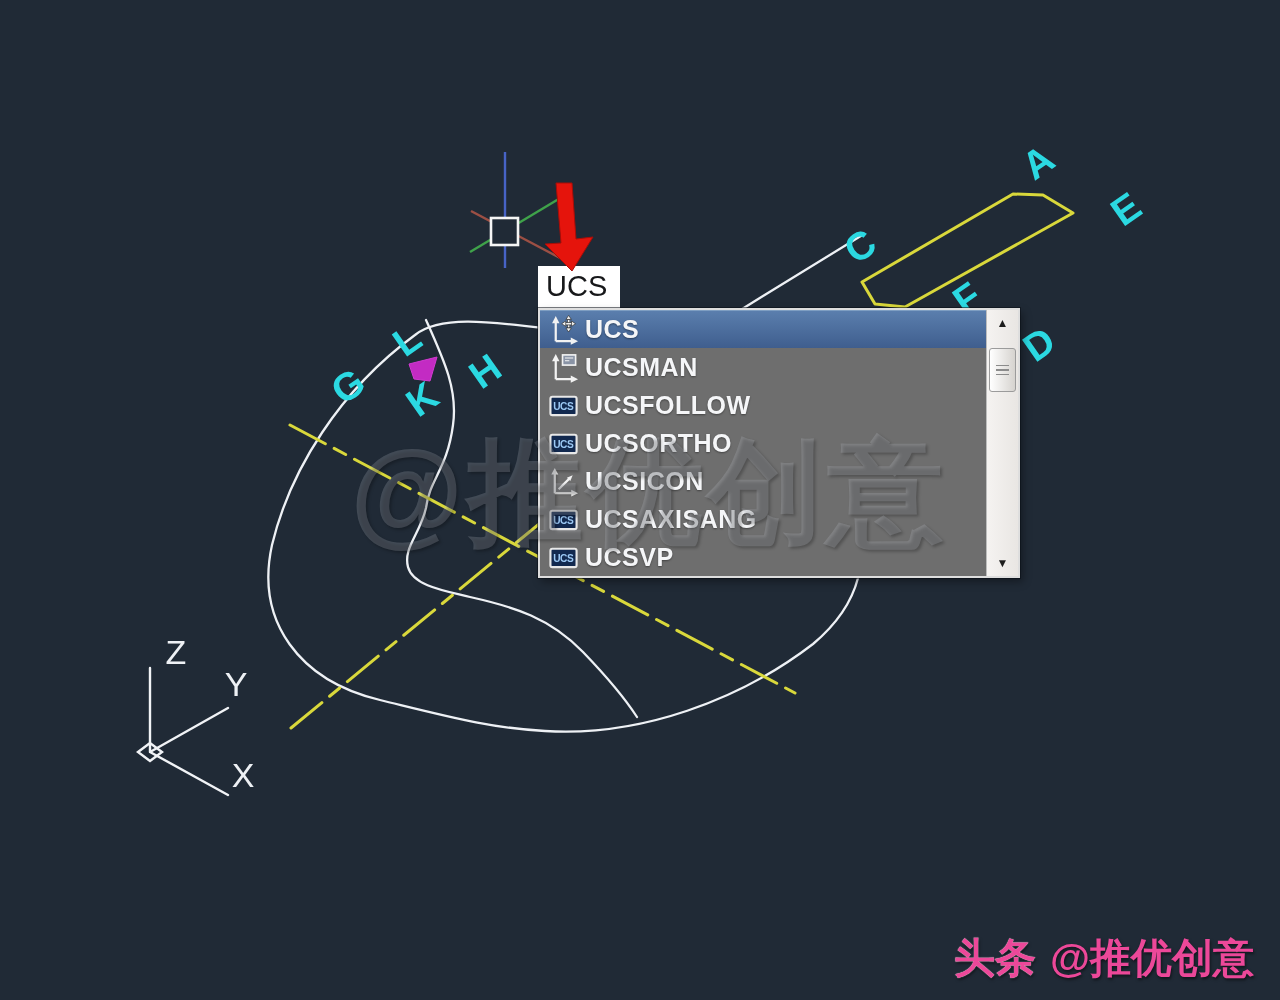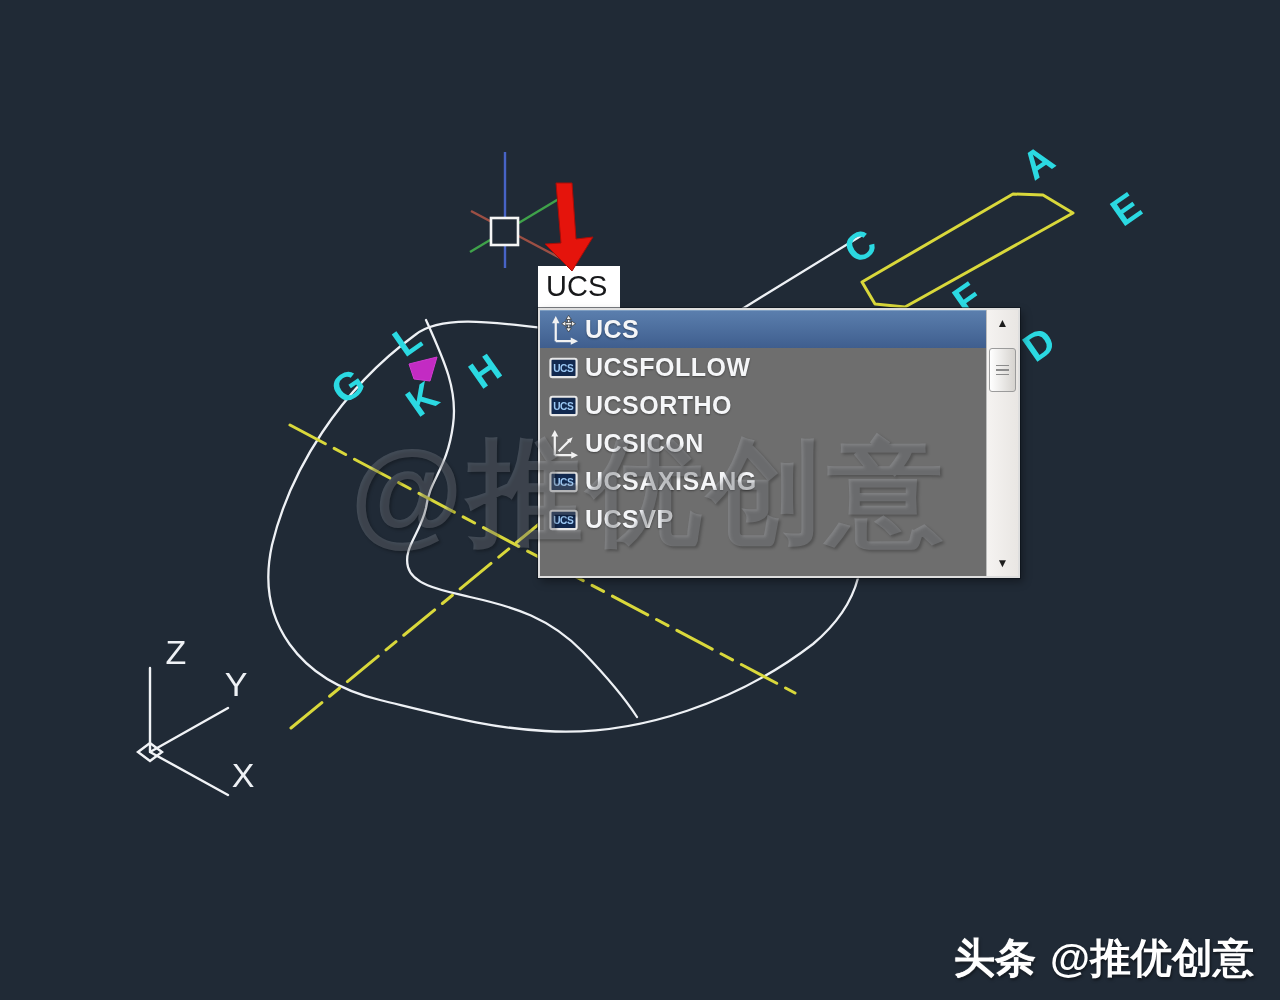--- a/index.html
+++ b/index.html
@@ -86,21 +86,21 @@
     position:absolute;left:350px;top:434px;z-index:40;pointer-events:none;
     font-size:116px;font-weight:bold;letter-spacing:4px;line-height:1;
     color:rgba(203,210,221,0.20);
     text-shadow:2px 2px 3px rgba(0,0,0,0.25);
     white-space:nowrap;
   }
 
   
   #caption{
     position:absolute;right:26px;top:934px;z-index:50;
-    color:#ffffff;font-size:41px;font-weight:bold;line-height:1.2;white-space:nowrap;
+    color:#ec4899;font-size:41px;font-weight:bold;line-height:1.2;white-space:nowrap;
     text-shadow:1px 2px 3px rgba(0,0,0,.5);
   }
   #caption .brand{margin-right:14px;text-shadow:0 0 1px #fff,1px 2px 3px rgba(0,0,0,.5);}
 </style>
 </head>
 <body style="--window-bg: #202a36; --cyan: #2bd9e2; --entity-yellow: #d9d83b; --entity-white: #eef1f5; --magenta: #c32bc3; --selected-blue: #4a6c9e; --list-gray: #6e6e6e; --arrow-red: #e5140c; --crosshair-green: #3fa24a; --crosshair-rust: #9c4f44; --crosshair-blue: #4763c6;">
 
 <div id="stage">
 
   <svg id="cad-svg" width="1280" height="1000" viewBox="0 0 1280 1000">
@@ -167,20 +167,32 @@
         <polygon points="14.2,10 18.3,7.2 18.3,12.8"></polygon>
         <polygon points="28.4,10 24.3,7.2 24.3,12.8"></polygon>
       </g>
             </svg>
           </span>
     <span class="ac-label">UCS</span>
   </div>
         <div class="ac-row">
     <span class="ac-icon">
             <svg viewBox="0 0 32 32">
+      <path class="icon-ax" d="M8 28 V9 M8 28 H25"></path>
+      <polygon points="8,2 4.2,9.5 11.8,9.5" fill="#f2f2f2"></polygon>
+      <polygon points="31,28 23.5,24.2 23.5,31.8" fill="#f2f2f2"></polygon>
+      <rect x="15" y="3" width="13.5" height="10.5" fill="#8a94a6" stroke="#f2f2f2" stroke-width="1.7"></rect>
+      <path d="M17.5 6.2 H26 M17.5 9 H22" stroke="#f7f7f7" stroke-width="1.2" fill="none"></path>
+            </svg>
+          </span>
+    <span class="ac-label">UCSMAN</span>
+  </div>
+        <div class="ac-row">
+    <span class="ac-icon">
+            <svg viewBox="0 0 32 32">
       <rect x="2.5" y="7" width="27" height="19" rx="2" fill="#12294f" stroke="#e8e8e8" stroke-width="2.2"></rect>
       <text x="16" y="20.8" font-size="10.5" fill="#9cc9f5" text-anchor="middle" textLength="21" style="font-family:'Liberation Sans',sans-serif;font-weight:bold">UCS</text>
             </svg>
           </span>
     <span class="ac-label">UCSFOLLOW</span>
   </div>
         <div class="ac-row">
     <span class="ac-icon">
             <svg viewBox="0 0 32 32">
       <rect x="2.5" y="7" width="27" height="19" rx="2" fill="#12294f" stroke="#e8e8e8" stroke-width="2.2"></rect>

